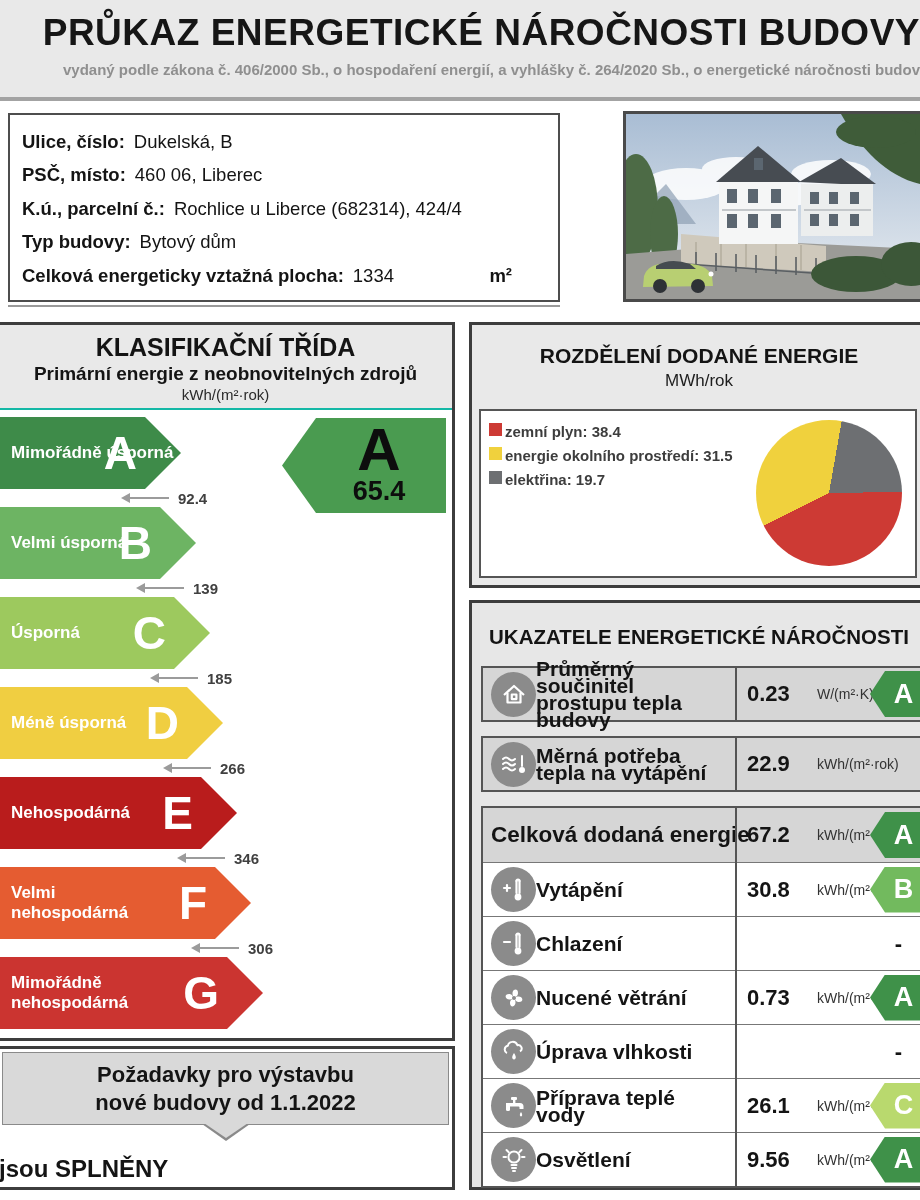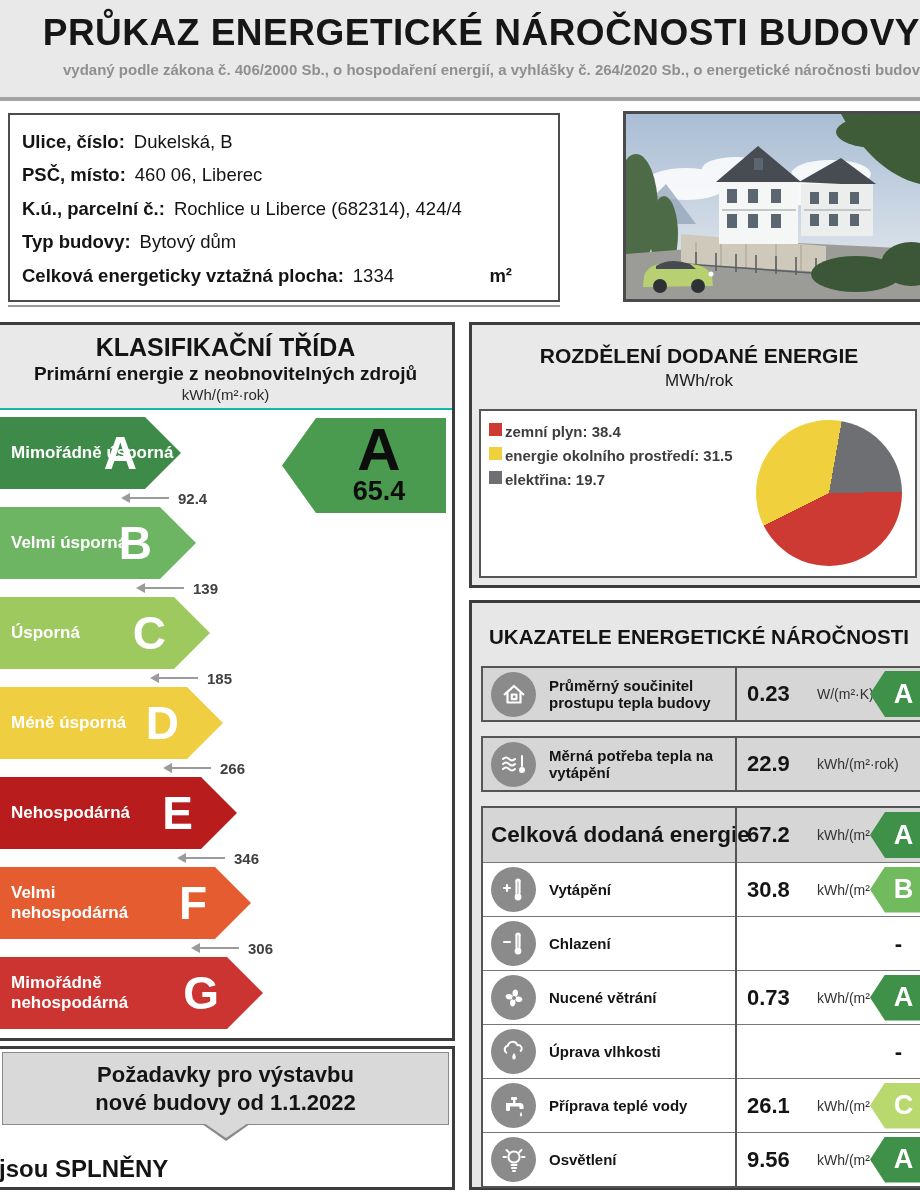--- a/index.html
+++ b/index.html
@@ -81,21 +81,21 @@
   .ind-box, .ind-row { position:relative; display:flex; align-items:center; }
   .ind-box { margin-left:9px; height:56px; border:2px solid #555; border-right:none; background:#d6d6d6; }
   .ind-box + .ind-box { margin-top:14px; }
   .ind-table { margin-left:9px; margin-top:14px; border:2px solid #555; border-right:none; background:#fff; }
   .ind-row { height:54px; border-top:1px solid #777; background:#fff; }
   .ind-row:first-child { border-top:none; }
   .ind-row.gray { background:#d6d6d6; }
   .col-divider { position:absolute; left:252px; top:-2px; bottom:-2px; width:2px; background:#555; }
   .icon-circle { width:45px; height:45px; border-radius:50%; background:#8b8b8b; margin-left:8px;
     flex:0 0 45px; display:flex; align-items:center; justify-content:center; }
-  .ind-label { margin-left:13px; font-size:15px; font-weight:800; line-height:17px; max-width:180px; }
+  .ind-label { font-size:21px; font-weight:800; line-height:17px; max-width:180px; }
   .ind-label.big { font-size:22.5px; line-height:24px; margin-left:8px; max-width:none; }
   .ind-value { position:absolute; left:264px; font-size:22px; font-weight:800; }
   .ind-unit { position:absolute; left:334px; top:50%; transform:translateY(-50%); font-size:14px; color:#333; }
   .class-badge { position:absolute; right:0; top:50%; transform:translateY(-50%); width:56px; height:46px;
     clip-path:polygon(15px 0,100% 0,100% 100%,15px 100%,0 50%); background:#3f9149;
     color:#fff; font-size:27px; font-weight:800; display:flex; align-items:center; justify-content:center;
     padding-left:11px; }
   .dash { position:absolute; right:24px; font-size:22px; font-weight:800; }
 </style>
 </head>

